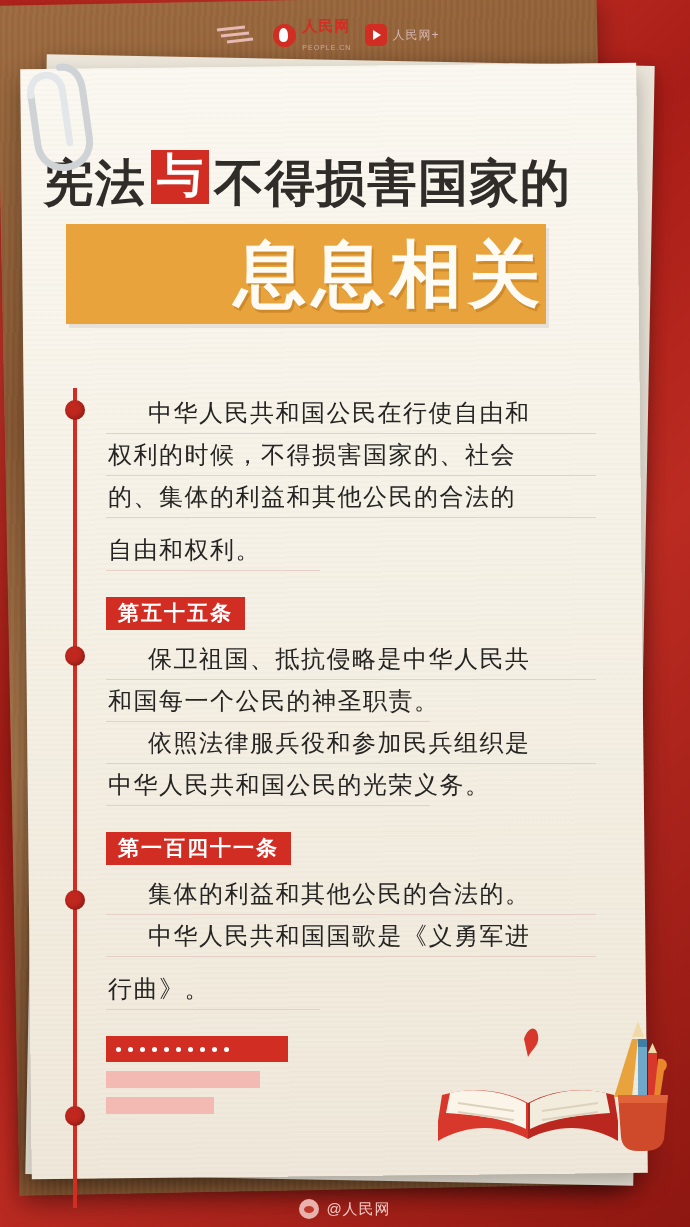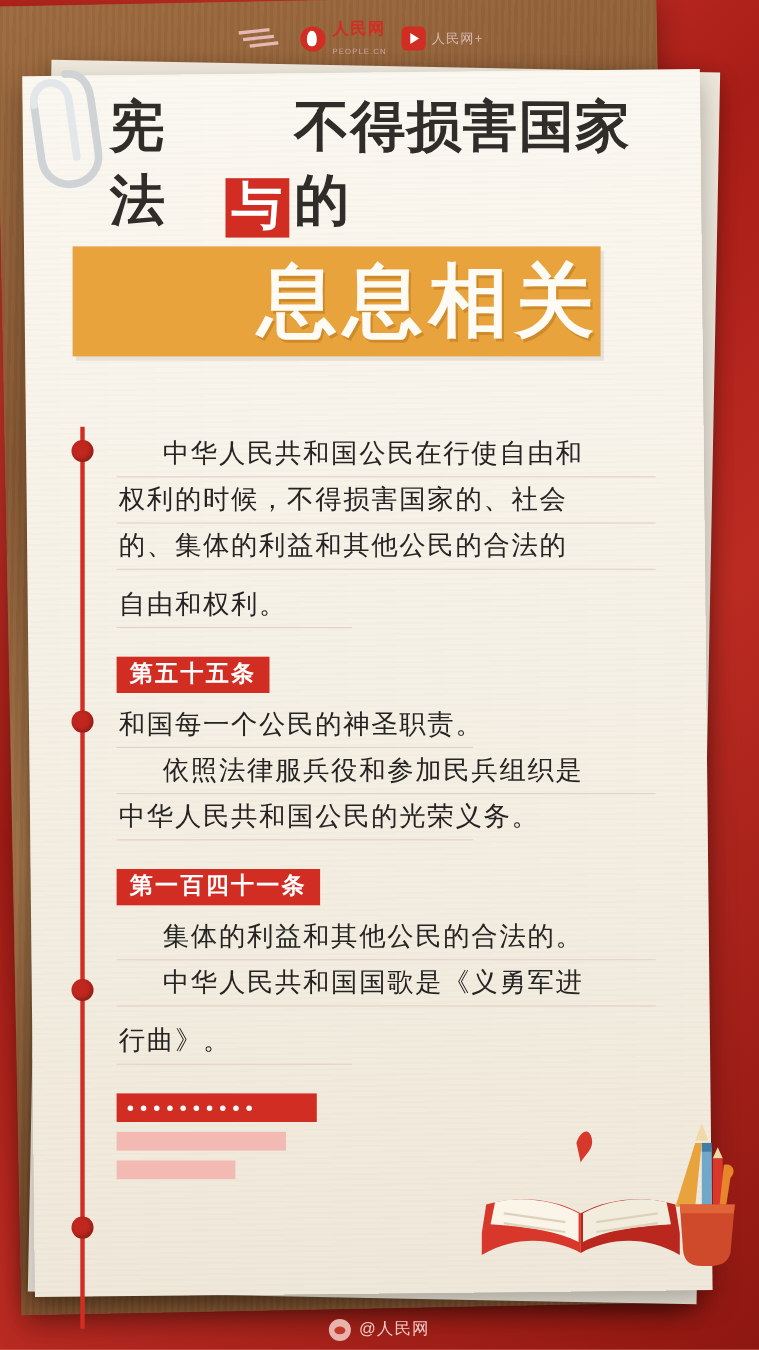--- a/index.html
+++ b/index.html
@@ -165,22 +165,22 @@
   
   .headline {
     position: absolute;
     left: 0;
     top: 150px;
     width: 616px;
     z-index: 6;
   }
   .hl-row1 {
     display: flex;
-    align-items: flex-end;
-    padding-left: 100px;
+    align-items: flex-start;
+    padding-left: 44px;
     gap: 2px;
     height: 66px;
   }
   .hl-dark {
     font-size: 50px;
     font-weight: bold;
     color: #2f2c2a;
     letter-spacing: 1px;
     font-family: "Liberation Sans", sans-serif;
   }
@@ -317,21 +317,21 @@
     z-index: 8;
   }
 
   
   .credit {
     position: absolute;
     left: 0;
     bottom: 8px;
     width: 690px;
     display: flex;
-    align-items: flex-start;
+    align-items: flex-end;
     justify-content: center;
     gap: 7px;
     z-index: 15;
   }
   .weibo-icon {
     width: 20px;
     height: 20px;
     border-radius: 50%;
     background: #e8b3ad;
     position: relative;
@@ -411,20 +411,21 @@
 
     <div class="article">
       <div class="art-line indent">中华人民共和国公民在行使自由和</div>
       <div class="art-line">权利的时候，不得损害国家的、社会</div>
       <div class="art-line">的、集体的利益和其他公民的合法的</div>
       <div class="art-line short">自由和权利。</div>
     </div>
 
     <div class="article">
       <div class="art-tag">第五十五条</div>
+      <div class="art-line indent">保卫祖国、抵抗侵略是中华人民共</div>
       <div class="art-line medium">和国每一个公民的神圣职责。</div>
       <div class="art-line indent">依照法律服兵役和参加民兵组织是</div>
       <div class="art-line medium">中华人民共和国公民的光荣义务。</div>
     </div>
 
     <div class="article">
       <div class="art-tag">第一百四十一条</div>
       <div class="art-line indent">集体的利益和其他公民的合法的。</div>
       <div class="art-line indent">中华人民共和国国歌是《义勇军进</div>
       <div class="art-line short">行曲》。</div>

